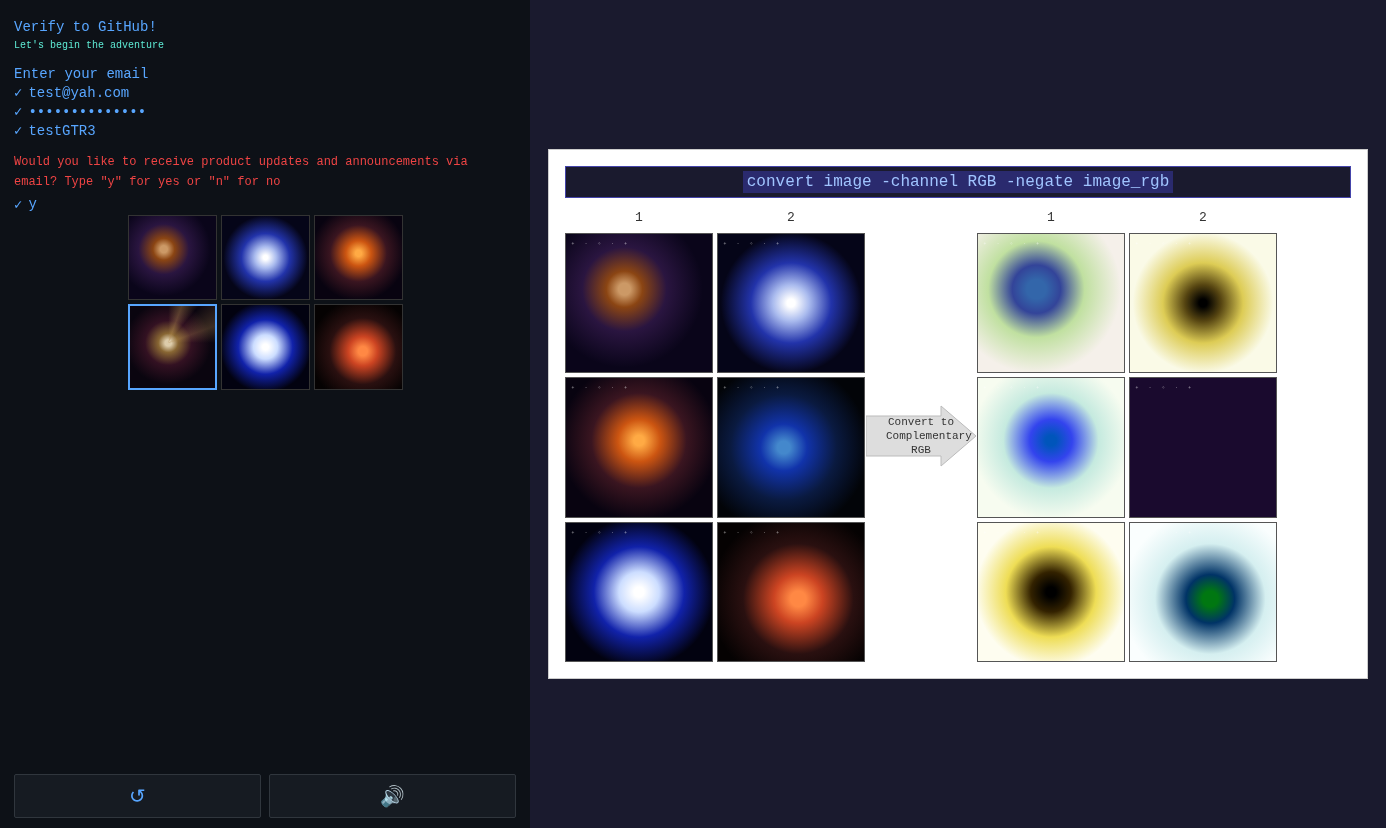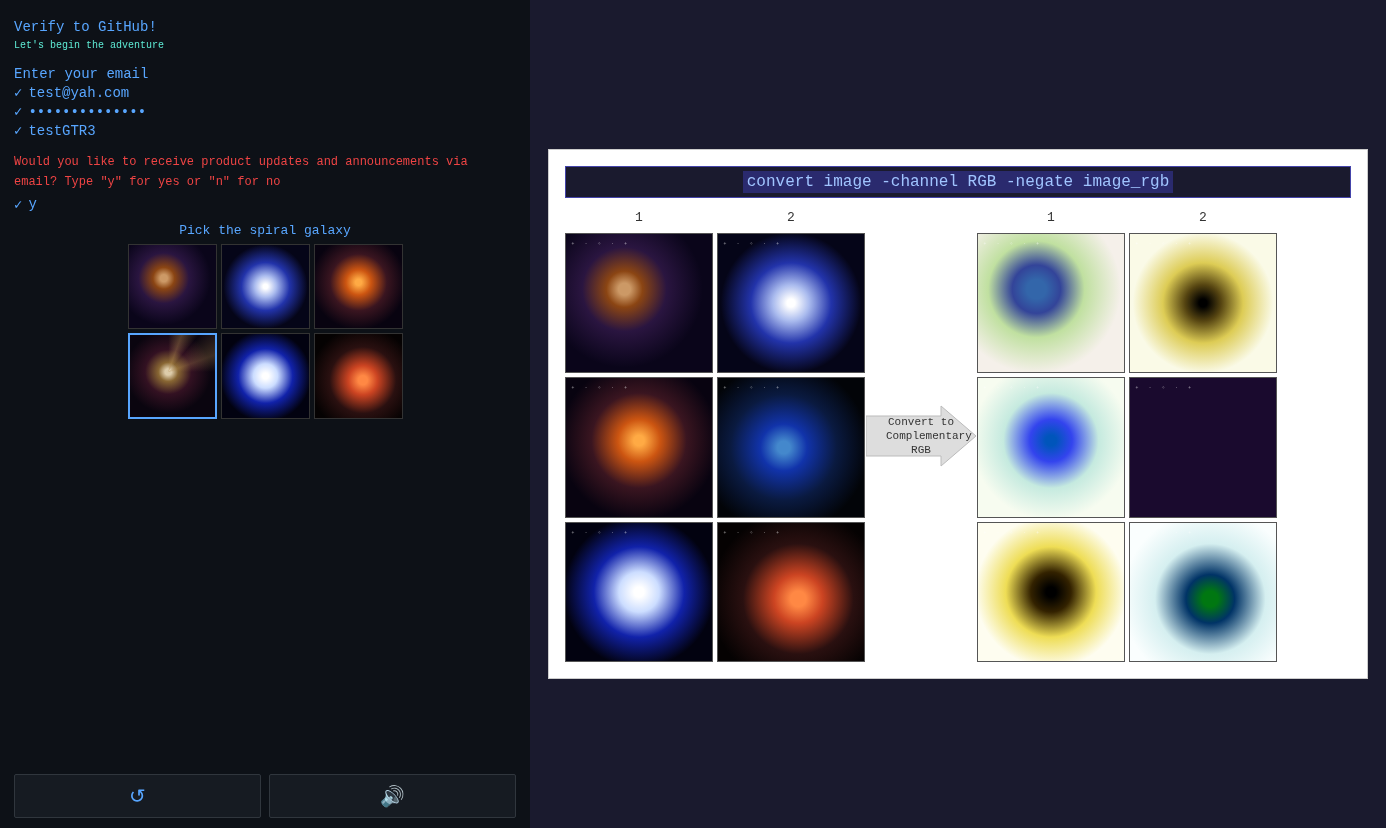--- a/index.html
+++ b/index.html
@@ -294,21 +294,20 @@
     <span>Would you like to receive product updates and
 announcements via email?
 Type "y" for yes or "n" for no</span>
   </div>
   <div class="input-line" style="margin-top:4px;">
     <span class="checkmark">✓</span>
     <span class="input-value">y</span>
   </div>
 
 
-  <div class="captcha-label">Pick the spiral galaxy</div>
 
   <div class="captcha-grid">
 
     <div class="captcha-cell">
       <div class="galaxy-img orig-1"></div>
     </div>
     <div class="captcha-cell">
       <div class="galaxy-img orig-2"></div>
     </div>
     <div class="captcha-cell">

